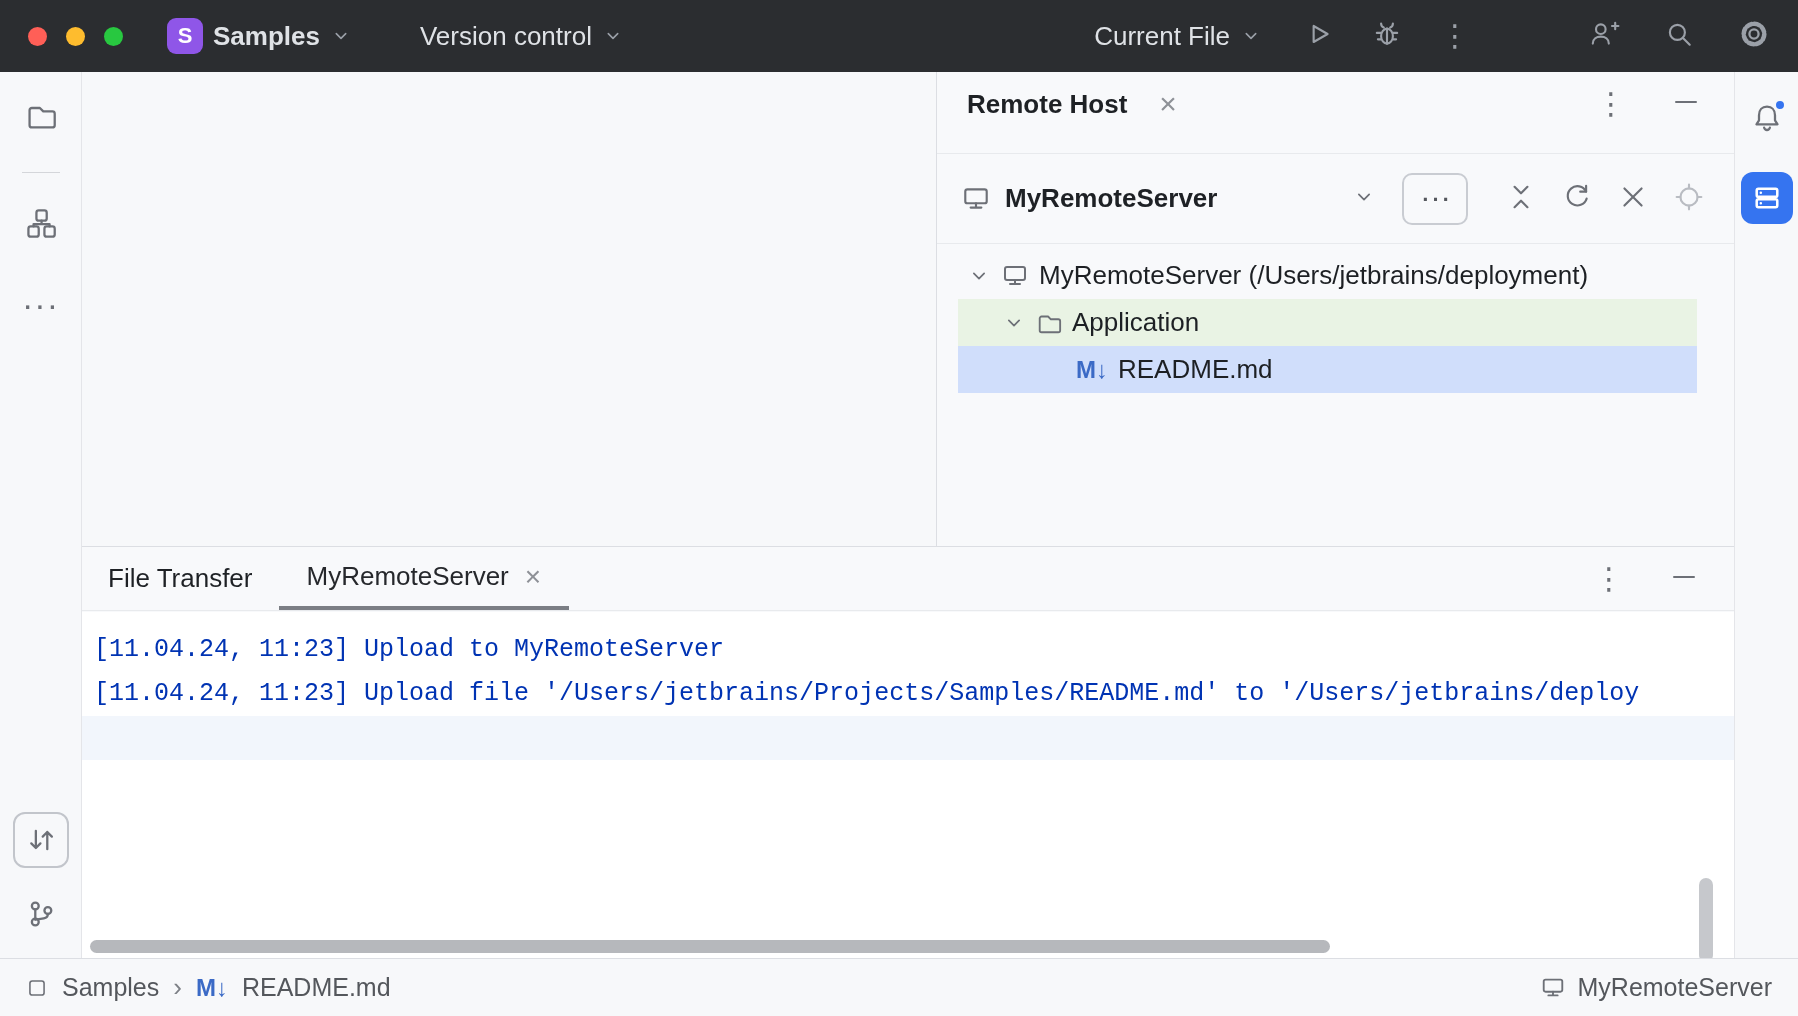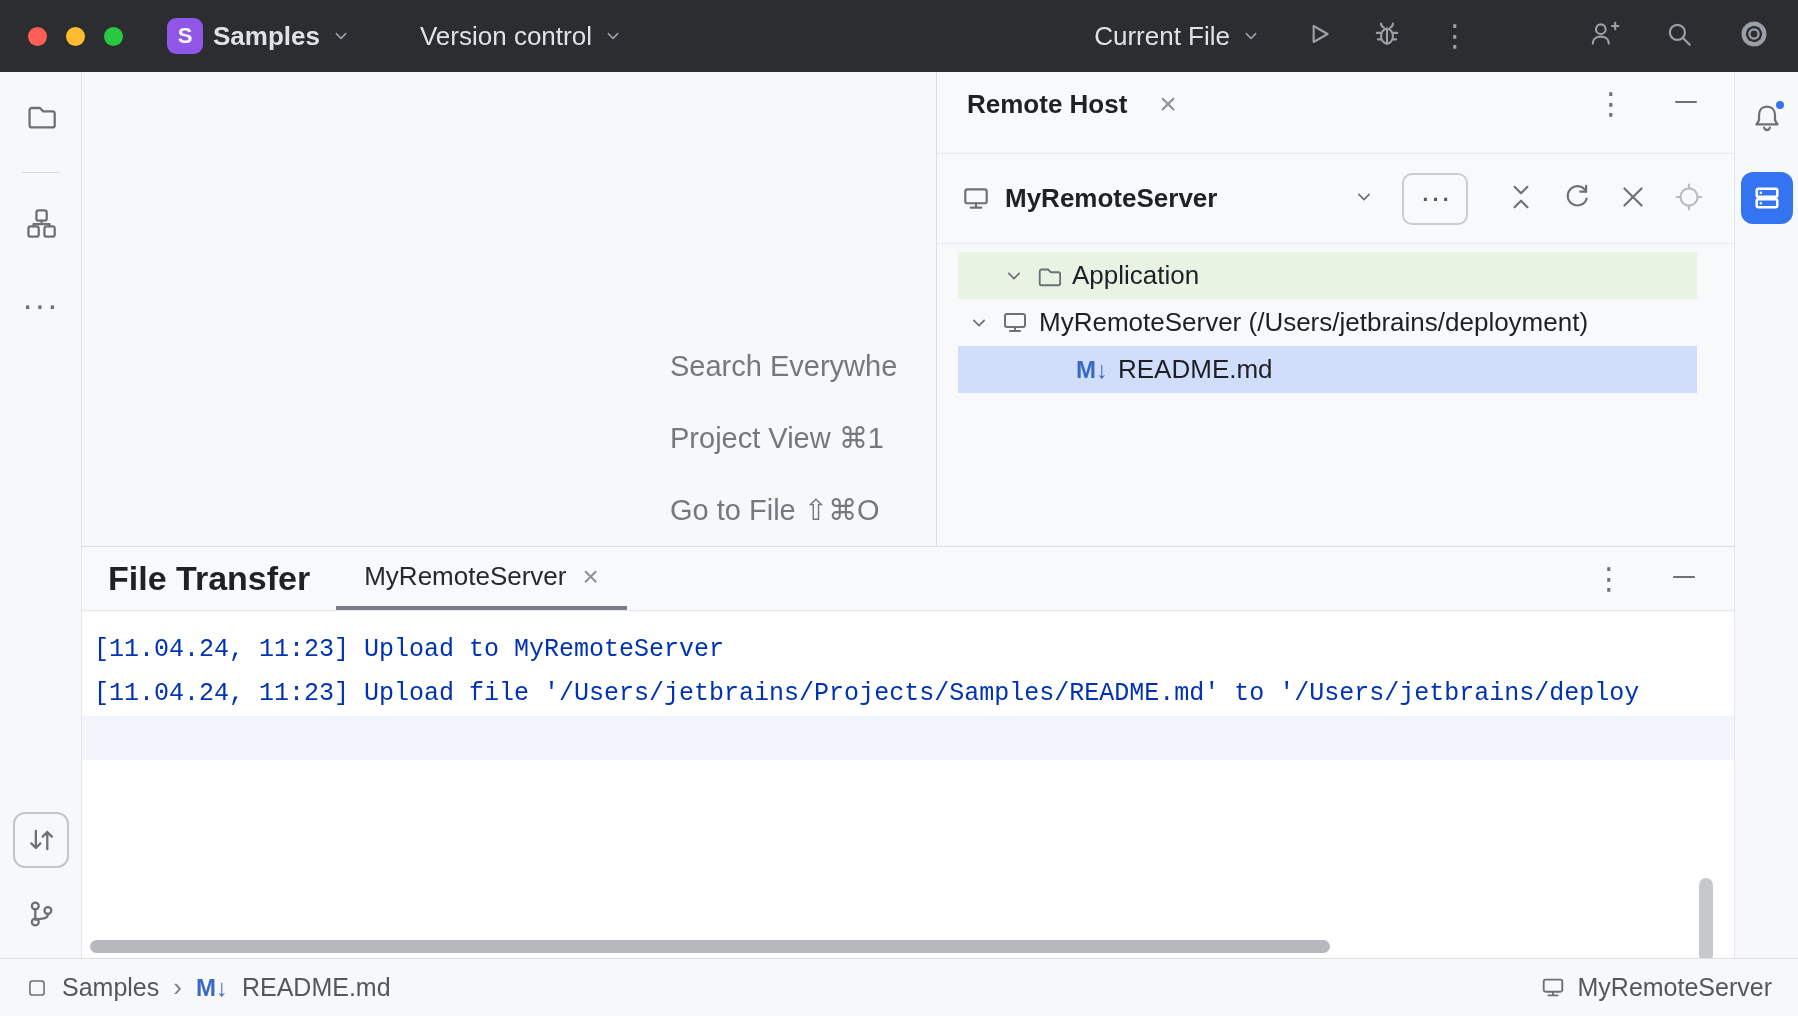--- a/index.html
+++ b/index.html
@@ -69,21 +69,21 @@
   .tree-row { height: 47px; display: flex; align-items: center; gap: 10px; white-space: nowrap; }
   .row-root { padding-left: 30px; }
   .row-green { margin: 0 37px 0 21px; padding-left: 44px; background: #e9f3e4; }
   .row-blue  { margin: 0 37px 0 21px; padding-left: 118px; background: #d0defb; }
   .md-badge { color: #3b6ac6; font-weight: 700; font-size: 24px; }
 
   
   .file-transfer { position: absolute; left: 82px; right: 64px; top: 546px; bottom: 58px;
                    background: #f8f9fb; border-top: 1px solid #dcdee3; }
   .ft-header { height: 64px; display: flex; align-items: stretch; border-bottom: 1px solid #e8eaed; }
-  .ft-title { display: flex; align-items: center; padding-left: 26px; font-size: 34px; font-weight: 700; color: #1e2125; white-space: nowrap; }
+  .ft-title { display: flex; align-items: center; padding-left: 26px; font-size: 26px; font-weight: 400; color: #1e2125; white-space: nowrap; }
   .ft-tab { margin-left: 26px; display: flex; align-items: center; gap: 16px; padding: 0 28px;
             font-size: 26px; color: #26282c; border-bottom: 4px solid #7b7e84; white-space: nowrap; }
   .tab-close { font-size: 28px; color: #8e9197; }
   .ft-actions { margin-left: auto; display: flex; align-items: center; gap: 46px; padding-right: 36px; }
   .ft-console { position: absolute; left: 0; right: 0; top: 65px; bottom: 0; background: #ffffff;
                 font-family: Liberation Mono, monospace; font-size: 25px; color: #0033b3;
                 padding-top: 16px; overflow: hidden; }
   .log-line { height: 44px; line-height: 44px; padding-left: 12px; white-space: pre; overflow: hidden; }
   .caret-line { height: 44px; background: #f2f6fc; }
   .hscroll { position: absolute; left: 8px; bottom: 5px; width: 1240px; height: 13px; border-radius: 7px; background: #b6b8bc; }
@@ -204,27 +204,20 @@
         <svg class="s" width="32" height="32" viewBox="0 0 28 28">
             <circle cx="9" cy="7" r="3"></circle>
             <circle cx="9" cy="21" r="3"></circle>
             <circle cx="20" cy="11" r="3"></circle>
             <path d="M9 10v8M20 14c0 5-6 3.5-11 5"></path>
           </svg>
       </span>
     </div>
   </aside>
 
-  <main class="editor">
-    <div class="shortcuts">
-      <div class="shortcut-line">Search Everywhe</div>
-      <div class="shortcut-line">Project View ⌘1</div>
-      <div class="shortcut-line">Go to File ⇧⌘O</div>
-    </div>
-  </main>
 
   <section class="remote-host">
     <div class="rh-header">
       <span class="panel-title">Remote Host</span>
       <span class="glyph hdr-close">×</span>
       <div class="hdr-icons">
         <span class="glyph kebab">⋮</span>
         <span>
           <svg class="s" width="28" height="28" viewBox="0 0 28 28">
               <path d="M4 14h20"></path>
@@ -267,38 +260,38 @@
         <span>
           <svg class="sl" width="30" height="30" viewBox="0 0 28 28">
               <circle cx="14" cy="14" r="8"></circle>
               <path d="M14 2.5V6M14 22v3.5M2.5 14H6M22 14h3.5"></path>
             </svg>
         </span>
       </div>
     </div>
 
     <div class="rh-tree">
+      <div class="tree-row row-root">
+        <svg class="s" width="24" height="24" viewBox="0 0 28 28">
+            <path d="M8 11l6 6 6-6"></path>
+          </svg>
+        <svg class="s" width="28" height="28" viewBox="0 0 28 28">
+            <rect x="4" y="5" width="20" height="13" rx="2"></rect>
+            <path d="M14 18v4M9 22h10"></path>
+          </svg>
+        <span>MyRemoteServer (/Users/jetbrains/deployment)</span>
+      </div>
       <div class="tree-row row-green">
         <svg class="s" width="24" height="24" viewBox="0 0 28 28">
             <path d="M8 11l6 6 6-6"></path>
           </svg>
         <svg class="s" width="26" height="26" viewBox="0 0 28 28">
             <path d="M4 9c0-1.1.9-2 2-2h7l3 3h8c1.1 0 2 .9 2 2v10c0 1.1-.9 2-2 2H6c-1.1 0-2-.9-2-2V9z"></path>
           </svg>
         <span>Application</span>
-      </div>
-      <div class="tree-row row-root">
-        <svg class="s" width="24" height="24" viewBox="0 0 28 28">
-            <path d="M8 11l6 6 6-6"></path>
-          </svg>
-        <svg class="s" width="28" height="28" viewBox="0 0 28 28">
-            <rect x="4" y="5" width="20" height="13" rx="2"></rect>
-            <path d="M14 18v4M9 22h10"></path>
-          </svg>
-        <span>MyRemoteServer (/Users/jetbrains/deployment)</span>
       </div>
       <div class="tree-row row-blue">
         <span class="md-badge">M↓</span>
         <span>README.md</span>
       </div>
     </div>
   </section>
 
   <section class="file-transfer">
     <div class="ft-header">

